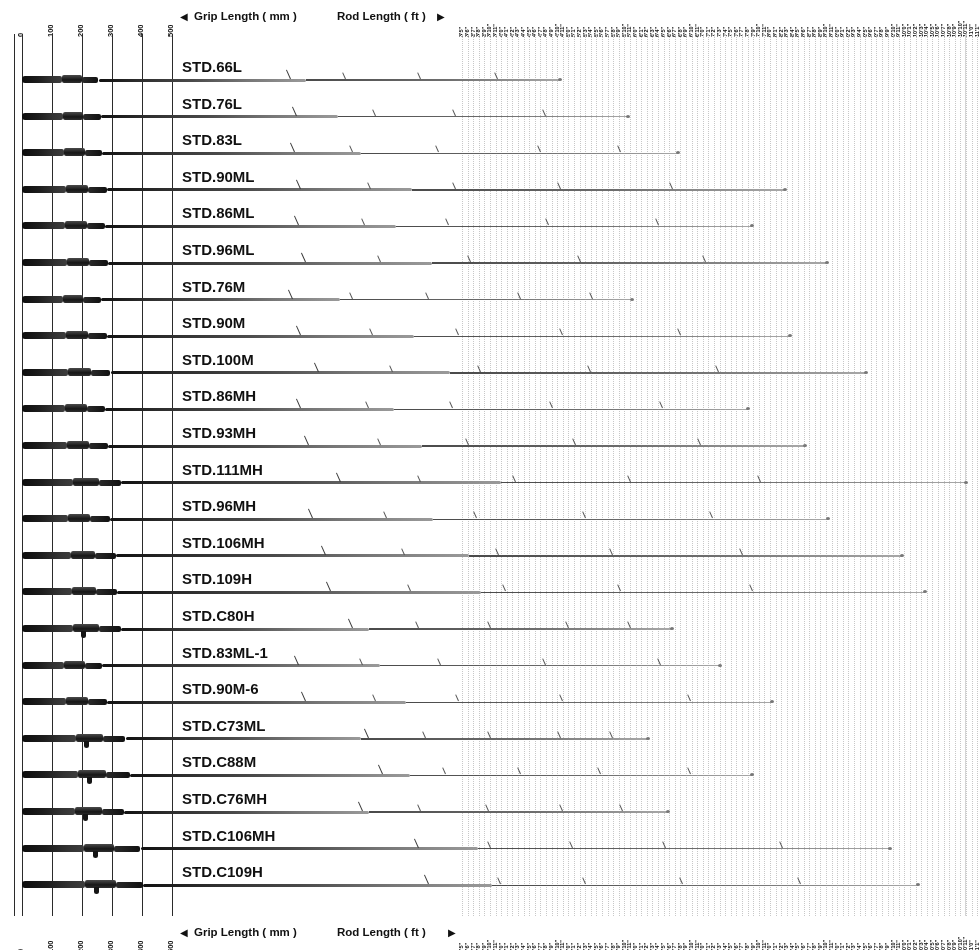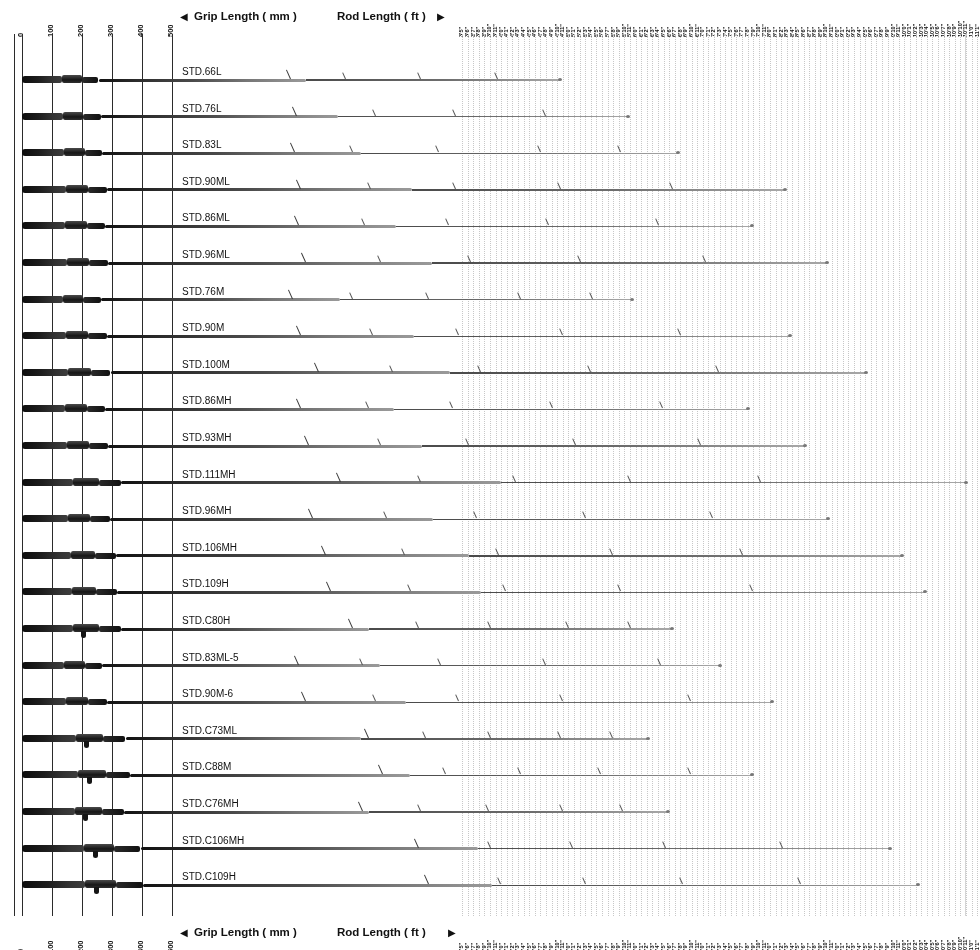--- a/index.html
+++ b/index.html
@@ -84,25 +84,24 @@
 
   
   .rod-row{
     position:absolute;
     left:0;
     width:980px;
     height:36px;
   }
   .rod-label{
     position:absolute;
-    font-size:10px;
-    font-weight:normal;
+    font-size:15px;
+    font-weight:bold;
     color:#111;
     white-space:nowrap;
-    margin-top:8px;
   }
   .rod-body{
     position:absolute;
     height:3px;
     background:linear-gradient(to right,#111 0%,#2c2c2c 18%,#4a4a4a 45%,#777 72%,#9a9a9a 100%);
     border-radius:2px;
   }
   .rod-blank{
     position:absolute;
     height:1.4px;
@@ -588,21 +587,21 @@
           <div class="rod-body" style="left: 121px; top: 20.6px; width: 247.95px;"></div>
           <div class="rod-blank" style="left: 368.95px; top: 21.4px; width: 303.05px;"></div>
           <div class="rod-tipring" style="left: 670px; top: 20px;"></div>
           <div class="guide big" style="left: 352px; top: 11px;"></div>
           <div class="guide" style="left: 418px; top: 14px;"></div>
           <div class="guide" style="left: 490px; top: 14px;"></div>
           <div class="guide" style="left: 568px; top: 14px;"></div>
           <div class="guide" style="left: 630px; top: 14px;"></div>
         </div>
         <div class="rod-row" style="top: 609.6px;">
-          <div class="rod-label" style="left: 182px; top: 0px;">STD.83ML-5</div>
+          <div class="rod-label" style="left: 182px; top: 0px;">STD.83ML-1</div>
           <div class="rod-grip rear" style="left: 22px; top: 18px; width: 41.808px;"></div>
           <div class="rod-reelseat" style="left: 63.808px; top: 17px; width: 20.904px;"></div>
           <div class="rod-foregrip" style="left: 84.712px; top: 19px; width: 17.688px;"></div>
           <div class="rod-body" style="left: 102.4px; top: 20.6px; width: 277.92px;"></div>
           <div class="rod-blank" style="left: 380.32px; top: 21.4px; width: 339.68px;"></div>
           <div class="rod-tipring" style="left: 718px; top: 20px;"></div>
           <div class="guide big" style="left: 298px; top: 11px;"></div>
           <div class="guide" style="left: 362px; top: 14px;"></div>
           <div class="guide" style="left: 440px; top: 14px;"></div>
           <div class="guide" style="left: 545px; top: 14px;"></div>

